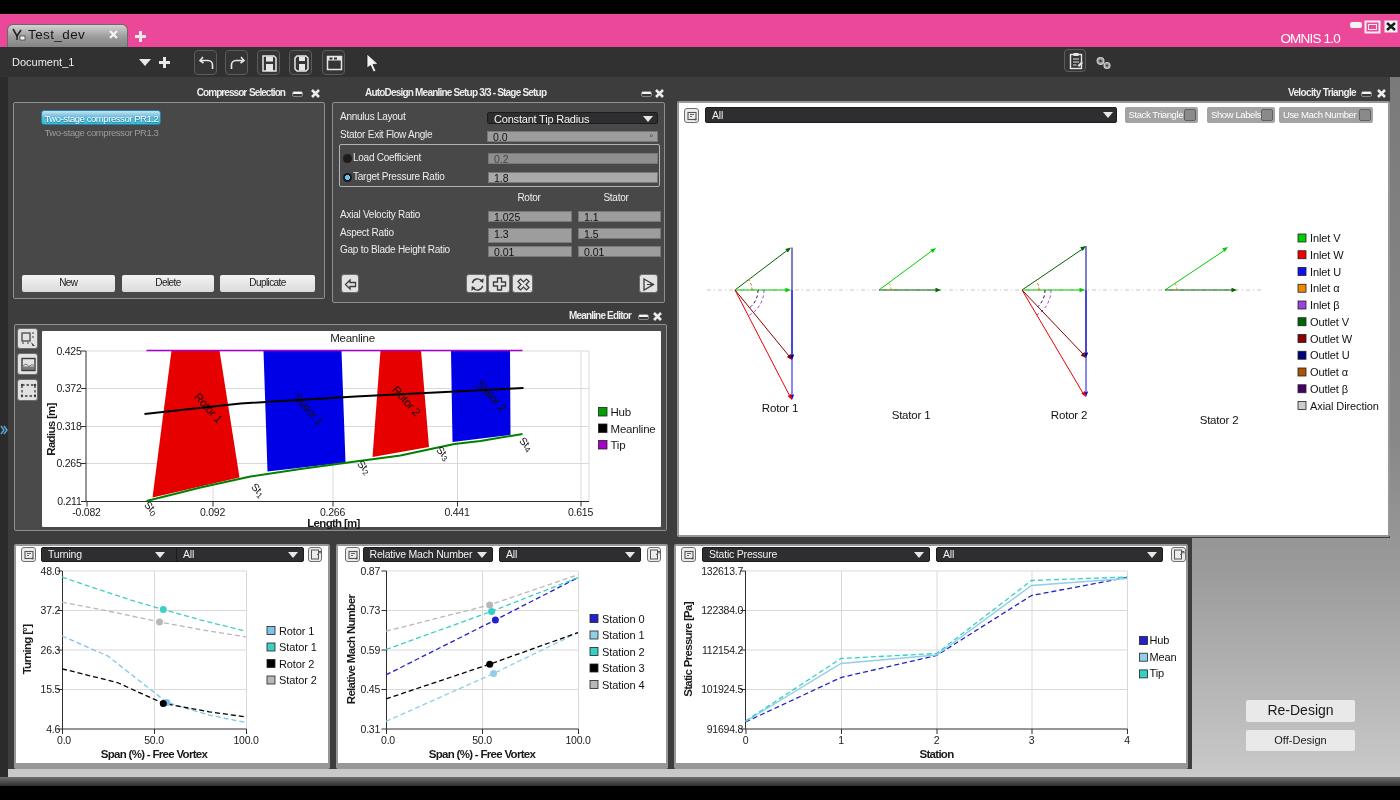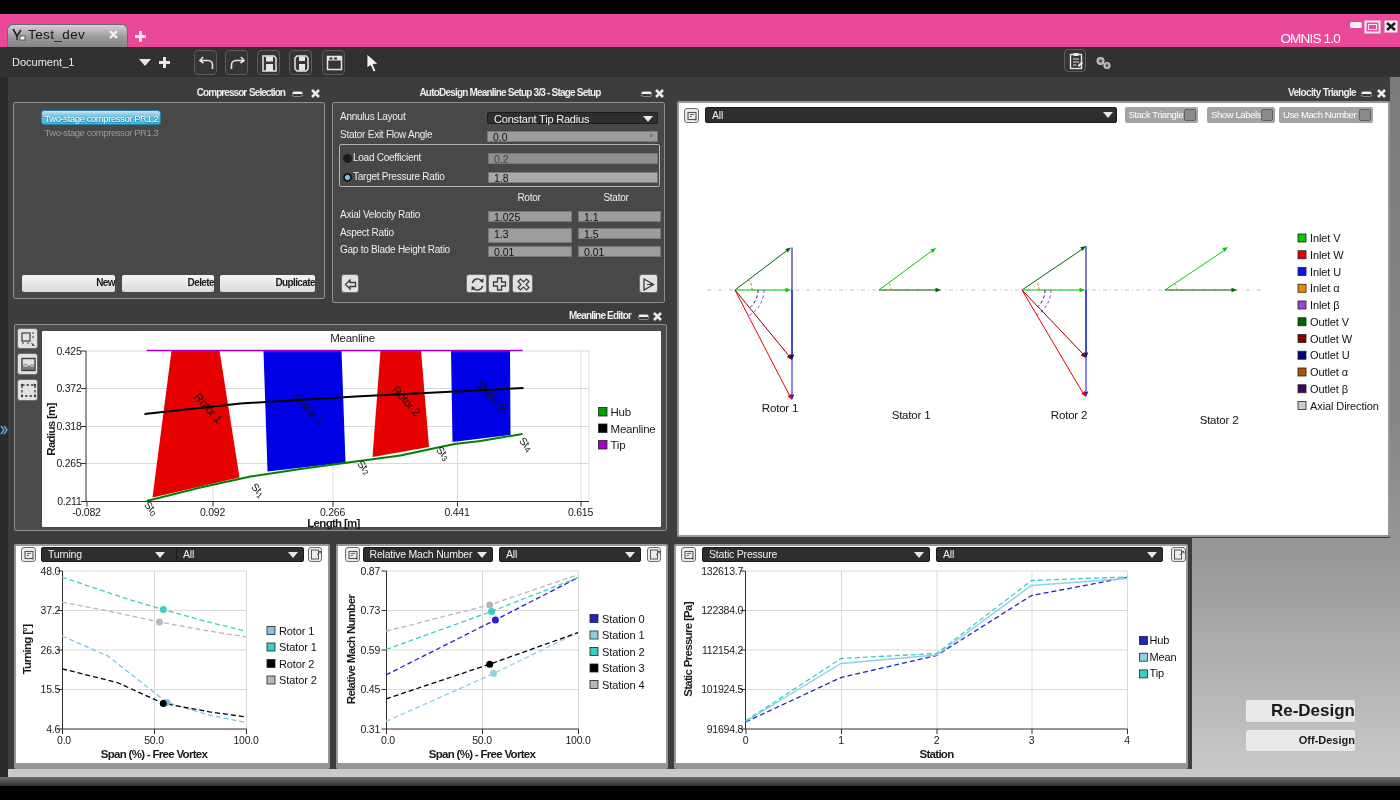--- a/index.html
+++ b/index.html
@@ -11,21 +11,21 @@
 #canvasbg{position:absolute;left:0;top:0;width:1400px;height:700px;background:linear-gradient(180deg,#7a7a7a 0%,#888 52%,#9a9a9a 70%,#cacaca 100%)}
 #sidebar{position:absolute;left:0;top:0;width:8px;height:700px;background:#2b2b2b}
 .dock{position:absolute;background:#3d3d3d}
 .ptitle{position:absolute;font-size:10px;font-weight:bold;color:#ececec;white-space:nowrap}
 .pbox{position:absolute;border:1px solid #8f8f8f;background:#484848;border-radius:2px}
 .wframe{position:absolute;border:2px solid #979797;background:#fff;border-radius:2px}
 .lbl{position:absolute;font-size:10px;letter-spacing:-0.25px;color:#ededed;white-space:nowrap}
 .inp{position:absolute;background:#9d9d9d;border:1px solid #787878;font-size:10.5px;color:#111;line-height:13px;padding-left:5px;white-space:nowrap}
 .dd{position:absolute;background:#2e2e31;border:1px solid #1c1c1c;border-radius:2px;color:#f2f2f2;font-size:10.5px;letter-spacing:-0.2px;line-height:13px;padding-left:6px;white-space:nowrap}
 .dtri{position:absolute;width:0;height:0;border-left:5px solid transparent;border-right:5px solid transparent;border-top:6px solid #e8e8e8}
-.btn{position:absolute;background:linear-gradient(#f4f4f4,#dadada);border-radius:2px;color:#1a1a1a;font-size:10px;letter-spacing:-0.6px;font-weight:bold;text-align:right}
+.btn{position:absolute;background:linear-gradient(#f4f4f4,#dadada);border-radius:2px;color:#1a1a1a;font-size:10px;letter-spacing:-0.6px;font-weight:normal;text-align:center}
 .ibtn{position:absolute;background:#e2e2e2;border:1px solid #6e6e6e;border-radius:3px}
 .tgl{position:absolute;background:#a3a3a3;border-radius:2px;color:#fff;font-size:9.5px;letter-spacing:-0.4px;line-height:15px;padding-left:4px;white-space:nowrap}
 .cb{display:inline-block;width:10px;height:10px;background:#8a8a8a;border:1px solid #616161;border-radius:2px;vertical-align:-2px;margin-left:2px}
 .tbtn{position:absolute;top:3px;width:23px;height:25px;border:1px solid #5c5c5c;border-radius:4px;background:#353535}
 .ticon{position:absolute;width:11px;height:6px;background:linear-gradient(#f5f5f5 0 2.5px,#3a3a3a 2.5px 3.8px,#dcdcdc 3.8px);border-radius:2px;border:0.5px solid #888}
 svg{position:absolute;overflow:visible}
 svg text{font-family:"Liberation Sans",sans-serif}
 </style></head>
 <body>
 <div id="app">
@@ -127,21 +127,21 @@
           <path d="M2 2 L9 9 M9 2 L2 9" stroke="#ececec" stroke-width="2.6"></path>
         </svg>
    <div class="pbox" style="left:13px;top:25px;width:312px;height:197px"></div>
    <div class="abs" style="left:41px;top:33px;width:120px;height:14.5px;border-radius:3px;border:1px solid #2a7fa8;background:linear-gradient(#c8e4f0,#62b8da 50%,#35c2d8)"></div>
    <div class="abs" style="left:44.5px;top:35.5px;font-size:9.5px;letter-spacing:-0.43px;color:#fff;text-shadow:0 1px 1px #1a6a90">Two-stage compressor PR1.2</div>
    <div class="abs" style="left:44.5px;top:50px;font-size:9.5px;letter-spacing:-0.43px;color:#9b9b9b">Two-stage compressor PR1.3</div>
    <div class="btn" style="left:21.5px;top:198px;width:93.5px;height:16.5px;line-height:16px">New</div>
    <div class="btn" style="left:122px;top:198px;width:92px;height:16.5px;line-height:16px">Delete</div>
    <div class="btn" style="left:220px;top:198px;width:95px;height:16.5px;line-height:16px">Duplicate</div>
 
-   <div class="ptitle" style="left:385px;top:10px;width:250px;text-align:center;letter-spacing:-0.8px">AutoDesign Meanline Setup 3/3 - Stage Setup</div>
+   <div class="ptitle" style="left:365px;top:10px;width:250px;text-align:left;letter-spacing:-0.8px">AutoDesign Meanline Setup 3/3 - Stage Setup</div>
    <div class="ticon" style="left:641px;top:14px"></div>
    <svg style="left:654px;top:11px" width="11" height="11" viewBox="0 0 11 11">
           <path d="M2 2 L9 9 M9 2 L2 9" stroke="#ececec" stroke-width="2.6"></path>
         </svg>
    <div class="pbox" style="left:332px;top:24.5px;width:333px;height:201px"></div>
    <div class="lbl" style="left:340px;top:33.5px">Annulus Layout</div>
    <div class="dd" style="left:487px;top:34.5px;width:171px;height:12.5px;line-height:12px;font-size:11px">Constant Tip Radius</div>
    <div class="dtri" style="left:643px;top:38.5px"></div>
    <div class="lbl" style="left:340px;top:51.5px">Stator Exit Flow Angle</div>
    <div class="inp" style="left:487px;top:53.5px;width:171px;height:11px;line-height:10px">0.0<span style="position:absolute;right:4px;top:1px;color:#3a3a3a;font-size:9px">°</span></div>
@@ -628,21 +628,21 @@
    <div class="dtri" style="left:914px;top:474.5px"></div>
    <div class="dd" style="left:936px;top:470px;width:227px;height:14.5px;line-height:13.5px">All</div>
    <div class="dtri" style="left:1147px;top:474.5px"></div>
    <div class="ibtn" style="left:1171px;top:470px;width:15px;height:14.5px;background:#ececec">
           <svg width="14" height="14" viewBox="0 0 14 14">
             <rect x="2.5" y="2" width="7" height="9" fill="none" stroke="#555" stroke-width="1"></rect>
             <path d="M8 7 L12 3.5 M12 3.5 L10 3.5 M12 3.5 L12 5.5" stroke="#555" stroke-width="1" fill="none"></path>
           </svg>
         </div>
 
-   <div class="btn" style="left:1246px;top:623px;width:109px;height:21.5px;line-height:21px;background:#e9e9e9;font-size:17px;letter-spacing:0">Re-Design</div>
+   <div class="btn" style="left:1246px;top:623px;width:109px;height:21.5px;line-height:21px;background:#e9e9e9;font-size:14px;letter-spacing:0">Re-Design</div>
    <div class="btn" style="left:1246px;top:652.5px;width:109px;height:21px;line-height:20.5px;background:#e9e9e9;font-size:11px;letter-spacing:0">Off-Design</div>
    <svg style="left:0;top:347px" width="8" height="12" viewBox="0 0 8 12">
           <path d="M1 2 L4 6 L1 10 M4 2 L7 6 L4 10" stroke="#5aa8e0" stroke-width="1.4" fill="none"></path>
         </svg>
   </div>
  </div>
  <div id="winbottom"></div>
 </div>
 
 </body></html>

